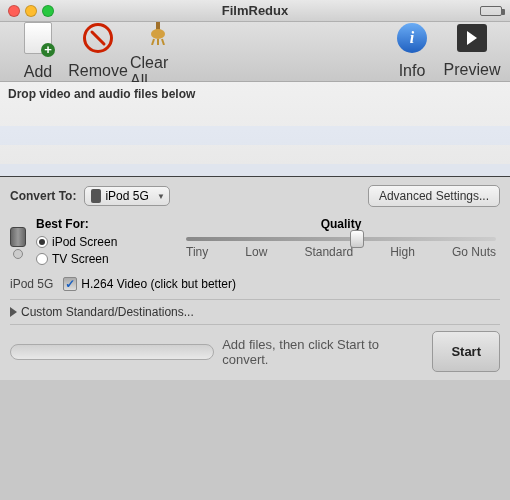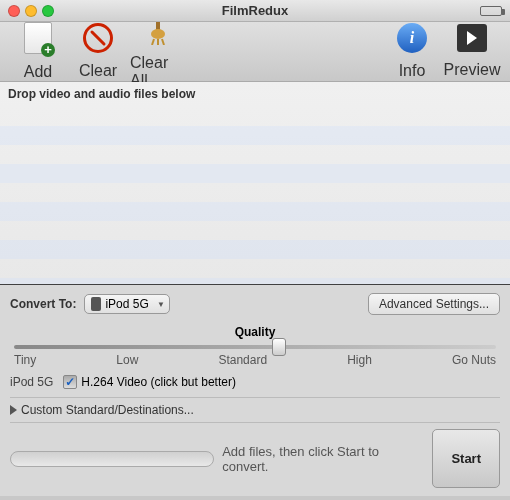--- a/index.html
+++ b/index.html
@@ -439,32 +439,32 @@
     }
     .status-text {
       font-size: 13px;
       color: #555;
       flex: 1;
     }
     .start-btn {
       background: linear-gradient(to bottom, #e8e8e8, #c8c8c8);
       border: 1px solid #999;
       border-radius: 5px;
-      padding: 21px 18px;
+      padding: 12px 18px;
       font-size: 13px;
       font-weight: bold;
       cursor: pointer;
       color: #222;
       white-space: nowrap;
     }
 
     .main-container {
       display: flex;
       flex-direction: column;
-      height: 496px;
+      height: 380px;
     }
   </style>
 </head>
 <body>
 
 <div class="main-container">
 
   <div class="title-bar">
     <div class="traffic-lights">
       <div class="traffic-light tl-close"></div>
@@ -479,21 +479,21 @@
     <div class="toolbar-btn">
       <div class="icon-area">
         <div class="icon-add"></div>
       </div>
       <span class="btn-label">Add</span>
     </div>
     <div class="toolbar-btn">
       <div class="icon-area">
         <div class="icon-remove"></div>
       </div>
-      <span class="btn-label">Clear</span>
+      <span class="btn-label">Remove</span>
     </div>
     <div class="toolbar-btn">
       <div class="icon-area">
         <svg width="28" height="32" viewBox="0 0 28 32">
           <rect x="12" y="0" width="4" height="18" rx="1" fill="#a0702a"></rect>
           <ellipse cx="14" cy="21" rx="7" ry="5" fill="#d4a040"></ellipse>
           <line x1="10" y1="26" x2="8" y2="32" stroke="#c09030" stroke-width="2"></line>
           <line x1="14" y1="26" x2="14" y2="32" stroke="#c09030" stroke-width="2"></line>
           <line x1="18" y1="26" x2="20" y2="32" stroke="#c09030" stroke-width="2"></line>
         </svg>
@@ -537,20 +537,37 @@
       <span class="convert-label">Convert To:</span>
       <div class="select-wrapper">
         <div class="ipod-icon-small"></div>
         <span>iPod 5G</span>
       </div>
       <button class="advanced-btn">Advanced Settings...</button>
     </div>
 
     <div class="best-quality-row">
 
+      <div style="display:flex; align-items:center; gap:6px;">
+        <div class="ipod-device-icon">
+          <div class="ipod-body"></div>
+          <div class="ipod-wheel"></div>
+        </div>
+        <div class="best-for-section">
+          <div class="best-for-title">Best For:</div>
+          <div class="radio-option">
+            <div class="radio-circle selected"></div>
+            <span>iPod Screen</span>
+          </div>
+          <div class="radio-option">
+            <div class="radio-circle"></div>
+            <span>TV Screen</span>
+          </div>
+        </div>
+      </div>
 
       <div class="quality-section">
         <div class="quality-title">Quality</div>
         <div class="slider-container">
           <div class="slider-track">
             <div class="slider-thumb"></div>
           </div>
           <div class="slider-labels">
             <span>Tiny</span>
             <span>Low</span>

